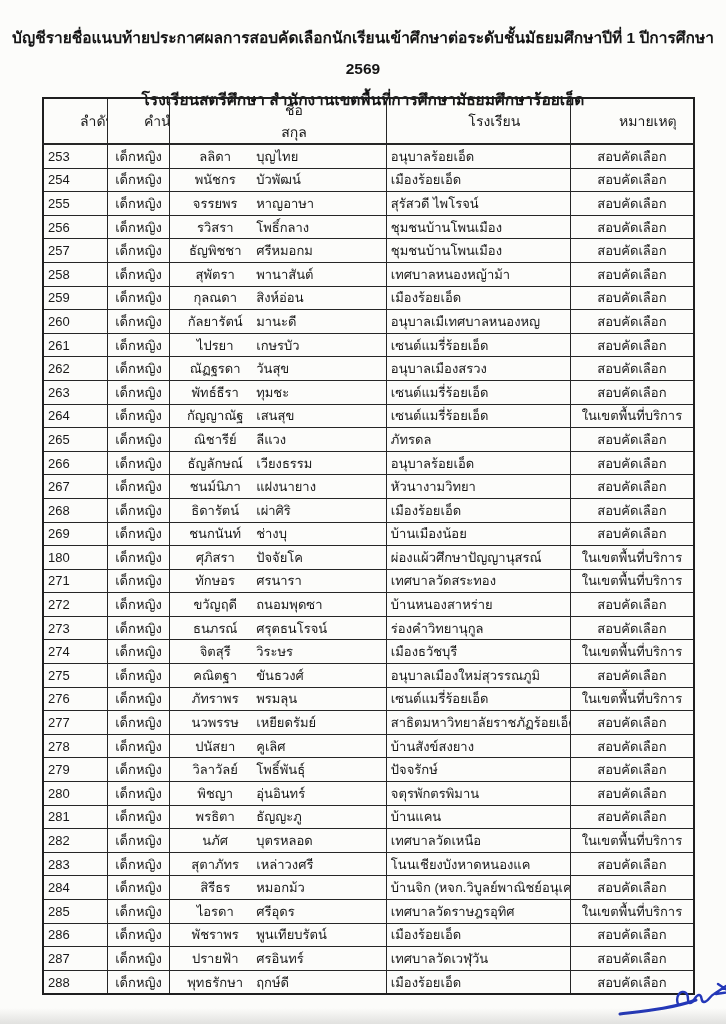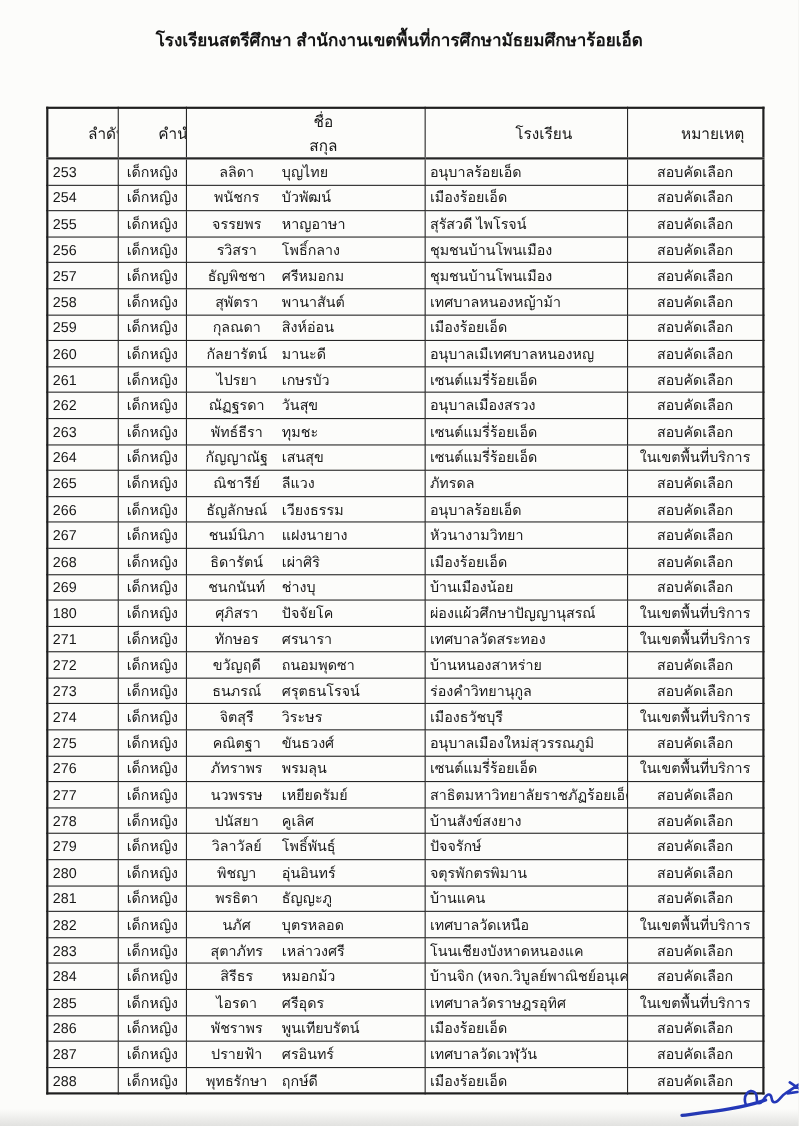--- a/index.html
+++ b/index.html
@@ -76,20 +76,21 @@
     right: -8px; bottom: 4px;
     width: 118px; height: 42px;
   }
 </style>
 </head>
 <body>
 
 <div class="page">
 
   <div class="titles">
+    <div>บัญชีรายชื่อแนบท้ายประกาศผลการสอบคัดเลือกนักเรียนเข้าศึกษาต่อระดับชั้นมัธยมศึกษาปีที่ 1 ปีการศึกษา 2569</div>
     <div>โรงเรียนสตรีศึกษา สำนักงานเขตพื้นที่การศึกษามัธยมศึกษาร้อยเอ็ด</div>
   </div>
 
   <table class="doc-table">
     <colgroup>
       <col class="col-no">
         <col class="col-prefix">
         <col class="col-name">
         <col class="col-school">
         <col class="col-remark">

